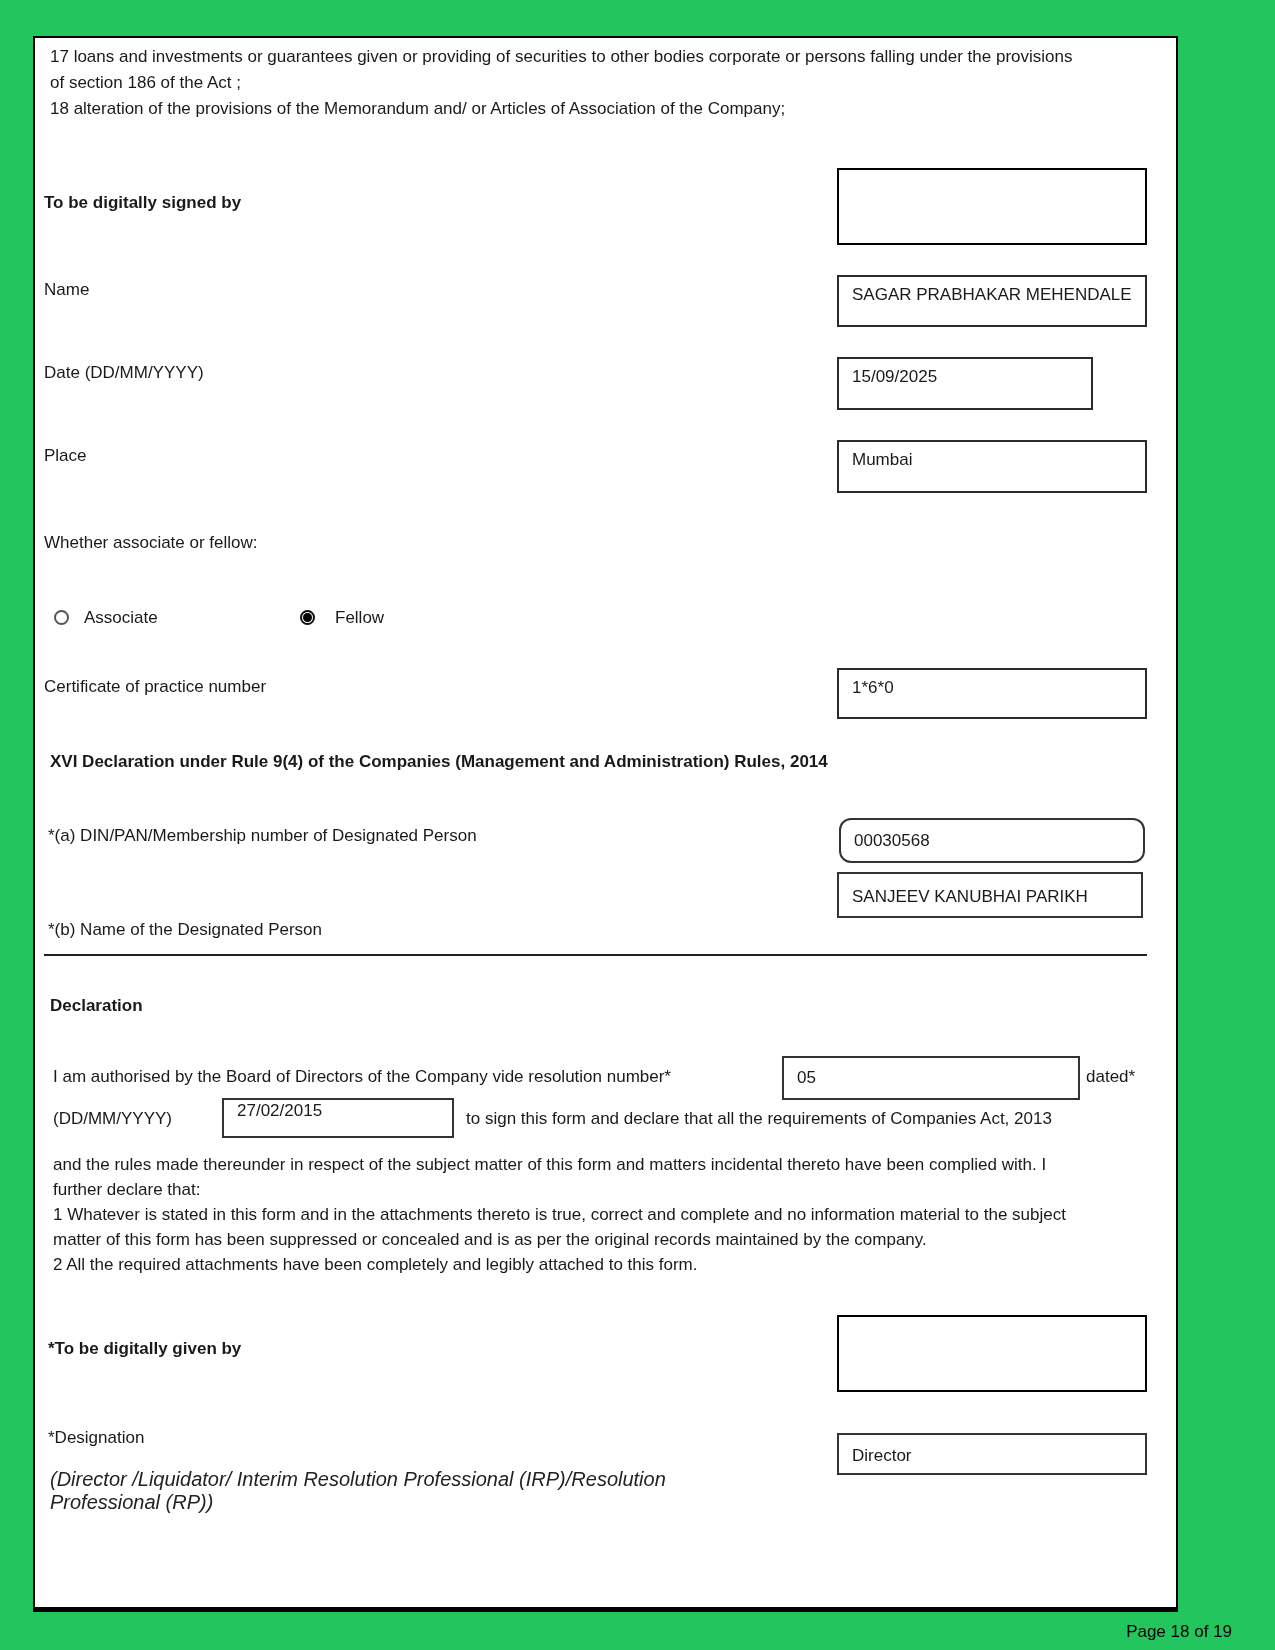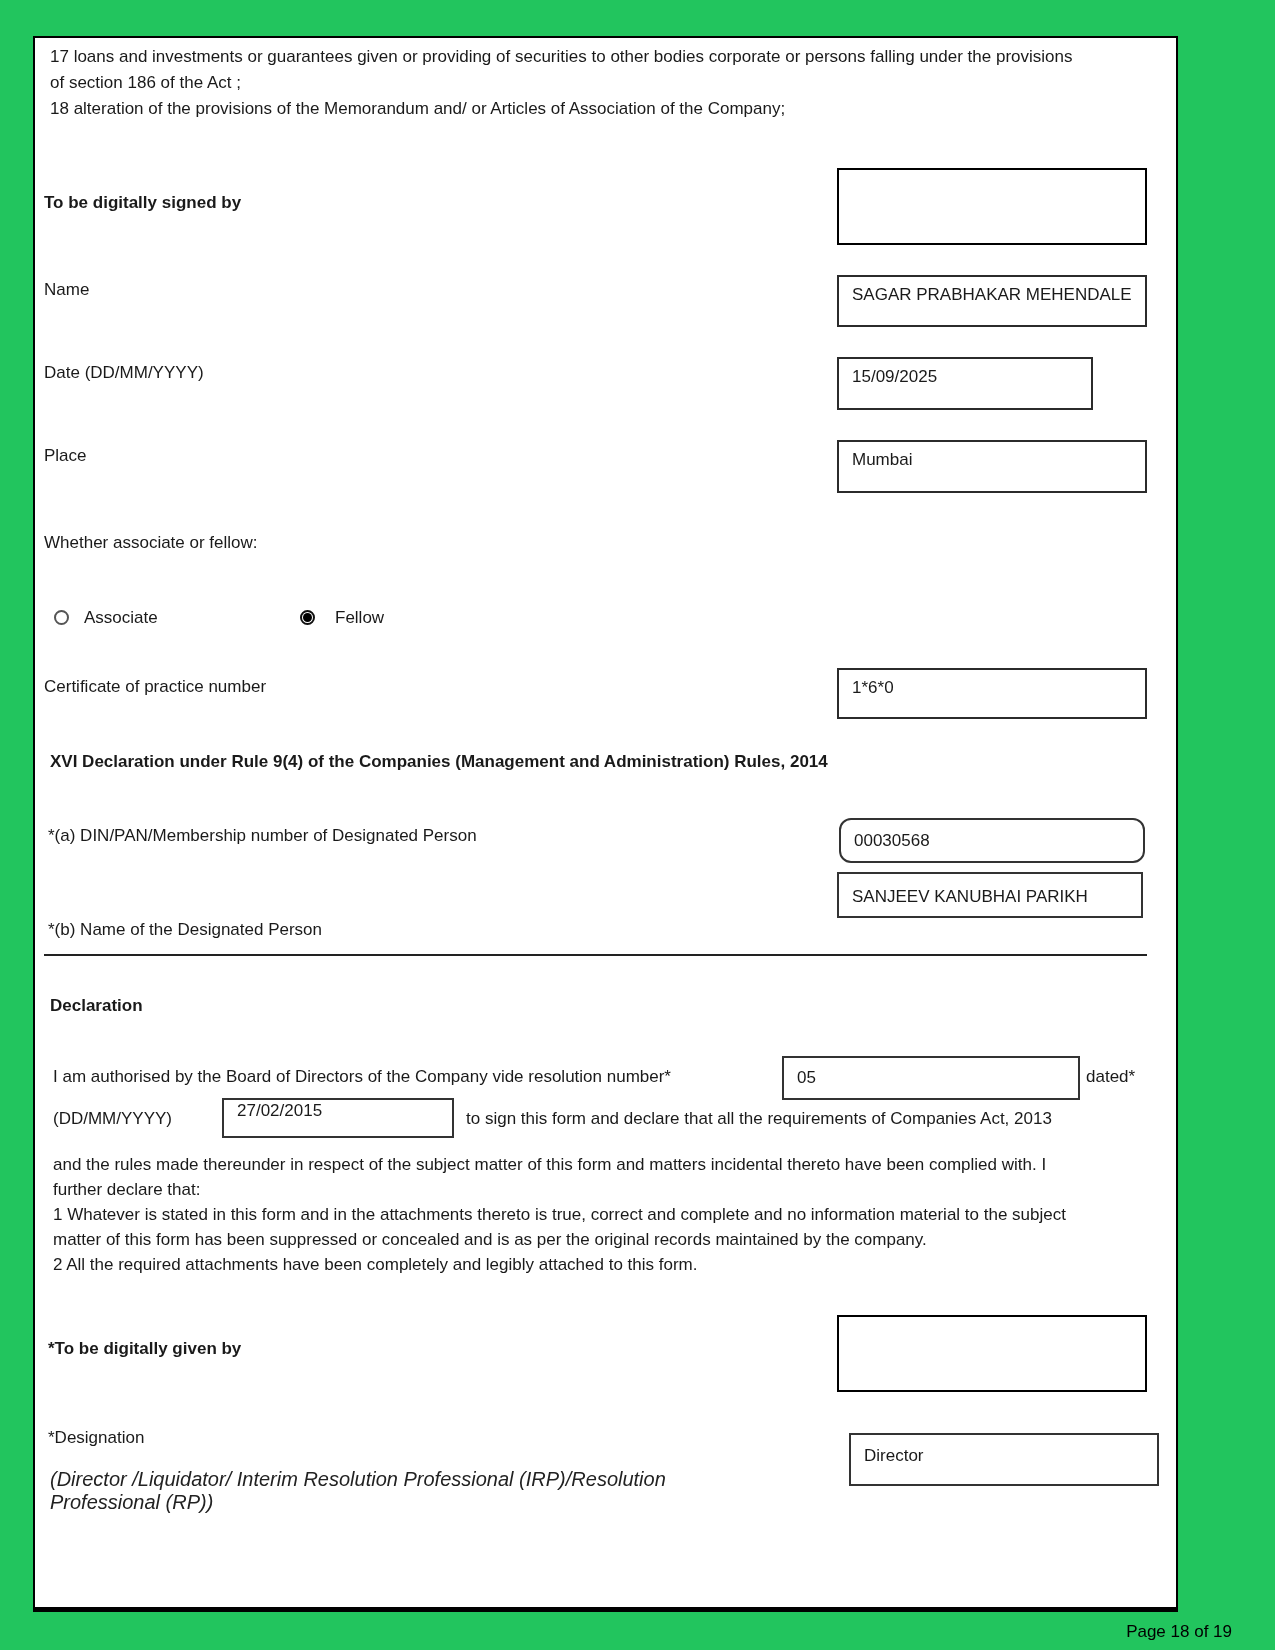--- a/index.html
+++ b/index.html
@@ -146,20 +146,20 @@
   <div class="abs para" style="left:53px; top:1152px; width:1045px;">
     <div>and the rules made thereunder in respect of the subject matter of this form and matters incidental thereto have been complied with. I further declare that:</div>
     <div>1 Whatever is stated in this form and in the attachments thereto is true, correct and complete and no information material to the subject matter of this form has been suppressed or concealed and is as per the original records maintained by the company.</div>
     <div>2 All the required attachments have been completely and legibly attached to this form.</div>
   </div>
 
   <div class="abs label bold" style="left:48px; top:1339px;">*To be digitally given by</div>
   <div class="field-box sig-box" style="left:837px; top:1315px; width:310px; height:77px;"></div>
 
   <div class="abs label" style="left:48px; top:1428px;">*Designation</div>
-  <div class="field-box thin-box" style="left:837px; top:1433px; width:310px; height:53px; padding-top:11px;margin-left:12px;">
+  <div class="field-box thin-box" style="left:837px; top:1433px; width:310px; height:42px; padding-top:11px;">
     <span>Director</span>
   </div>
   <div class="abs italic-note" style="left:50px; top:1468px; width:720px;">(Director /Liquidator/ Interim Resolution Professional (IRP)/Resolution Professional (RP))</div>
 
   <div class="footer">Page 18 of 19</div>
 
 </div>
 
 </body></html>

